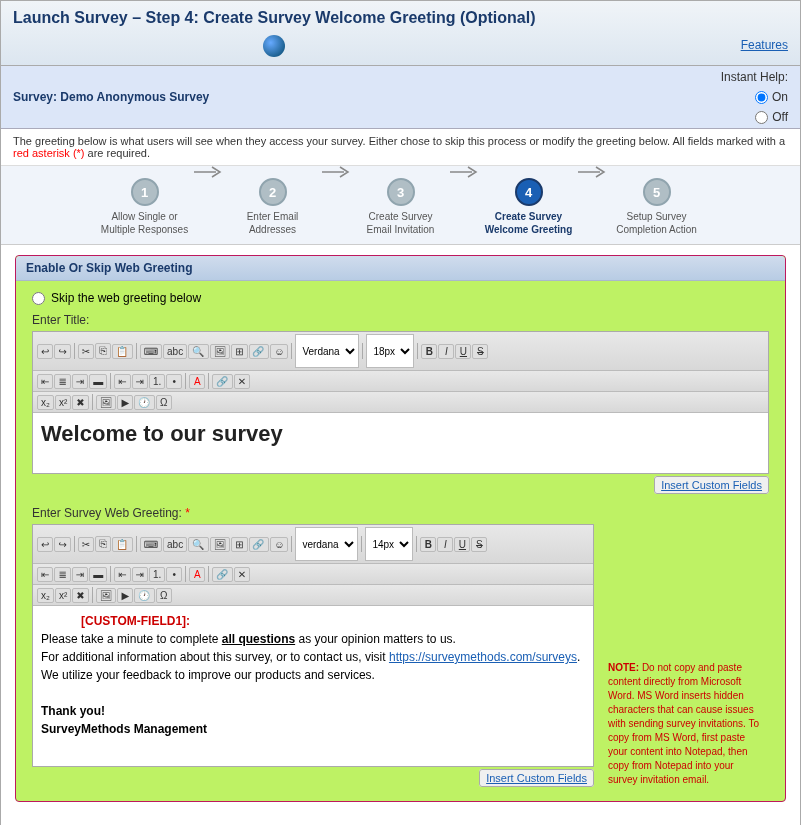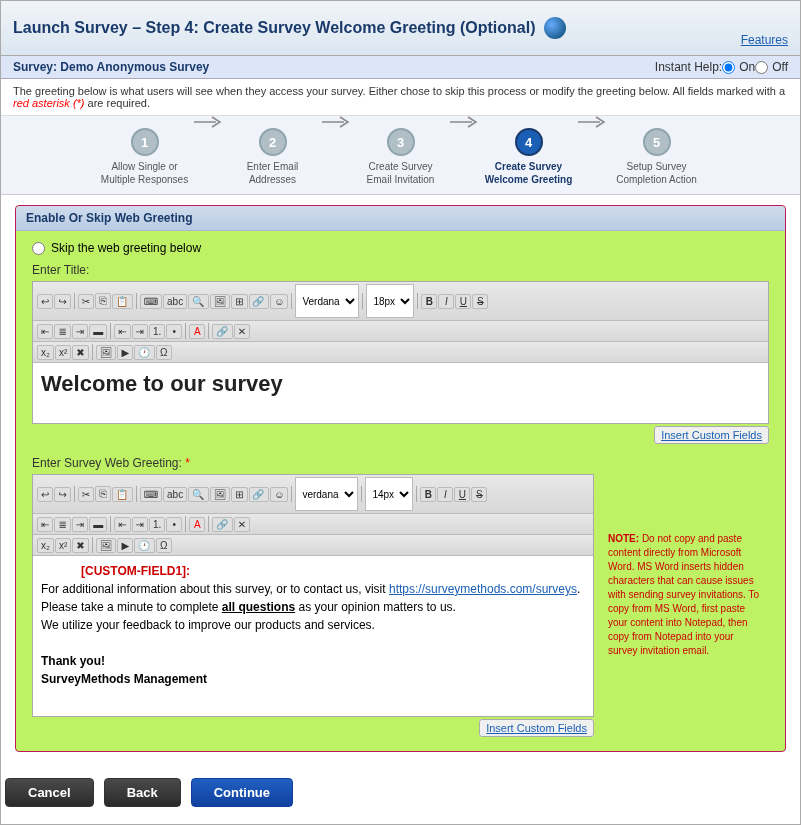--- a/index.html
+++ b/index.html
@@ -24,20 +24,21 @@
       justify-content: space-between;
       align-items: center;
     }
     .header-title {
       font-size: 16px;
       font-weight: bold;
       color: #1a3a6b;
       display: flex;
       align-items: center;
       gap: 8px;
+      flex-direction: column;
     }
     .header-globe {
       width: 22px;
       height: 22px;
       border-radius: 50%;
       background: radial-gradient(circle at 35% 35%, #6af, #046);
       display: inline-block;
     }
     .features-link {
       color: #1a5fb4;
@@ -55,36 +56,38 @@
       align-items: center;
     }
     .survey-name {
       font-weight: bold;
       color: #1a3a6b;
       font-size: 12px;
     }
     .instant-help {
       display: flex;
       align-items: flex-end;
+      gap: 6px;
       font-size: 12px;
       color: #333;
+      flex-direction: column;
     }
     .radio-group {
       display: flex;
       align-items: center;
       gap: 4px;
     }
     .description-bar {
       background: #fff;
       padding: 6px 12px;
       font-size: 11px;
       color: #333;
       border-bottom: 1px solid #ddd;
     }
-    .description-bar span.red { color: red; font-style: italic; }
+    .description-bar span.red { color: red; }
     
     .steps-container {
       background: #f0f4fa;
       padding: 12px 0 8px 0;
       display: flex;
       justify-content: center;
       align-items: flex-start;
       gap: 0;
       border-bottom: 1px solid #ccc;
     }
@@ -248,21 +251,21 @@
       text-decoration: underline;
       cursor: pointer;
       border: 1px solid #aaa;
       padding: 2px 6px;
       background: #f0f0f0;
       border-radius: 3px;
     }
     .greeting-area {
       display: flex;
       gap: 10px;
-      align-items: center;
+      align-items: flex-end;
     }
     .greeting-editor {
       flex: 1;
     }
     .note-box {
       width: 165px;
       font-size: 10px;
       color: #cc0000;
       line-height: 1.4;
       padding: 4px;
@@ -552,22 +555,22 @@
                 <button class="rte-btn">✖</button>
                 <div class="rte-sep"></div>
                 <button class="rte-btn">🖼</button>
                 <button class="rte-btn">▶</button>
                 <button class="rte-btn">🕐</button>
                 <button class="rte-btn">Ω</button>
               </div>
 
               <div class="greeting-body" contenteditable="true" style="">
                 <p><span class="custom-field">[CUSTOM-FIELD1]:</span></p>
+                <p>Please take a minute to complete <span class="underline-bold">all questions</span> as your opinion matters to us.</p>
                 <p>For additional information about this survey, or to contact us, visit <a href="#">https://surveymethods.com/surveys</a>.</p>
-                <p>Please take a minute to complete <span class="underline-bold">all questions</span> as your opinion matters to us.</p>
                 <p>We utilize your feedback to improve our products and services.</p>
                 <p>&nbsp;</p>
                 <p><strong>Thank you!</strong><br><strong>SurveyMethods Management</strong></p>
               </div>
             </div>
             <div class="insert-custom-link">
               <a>Insert Custom Fields</a>
             </div>
           </div>
 

